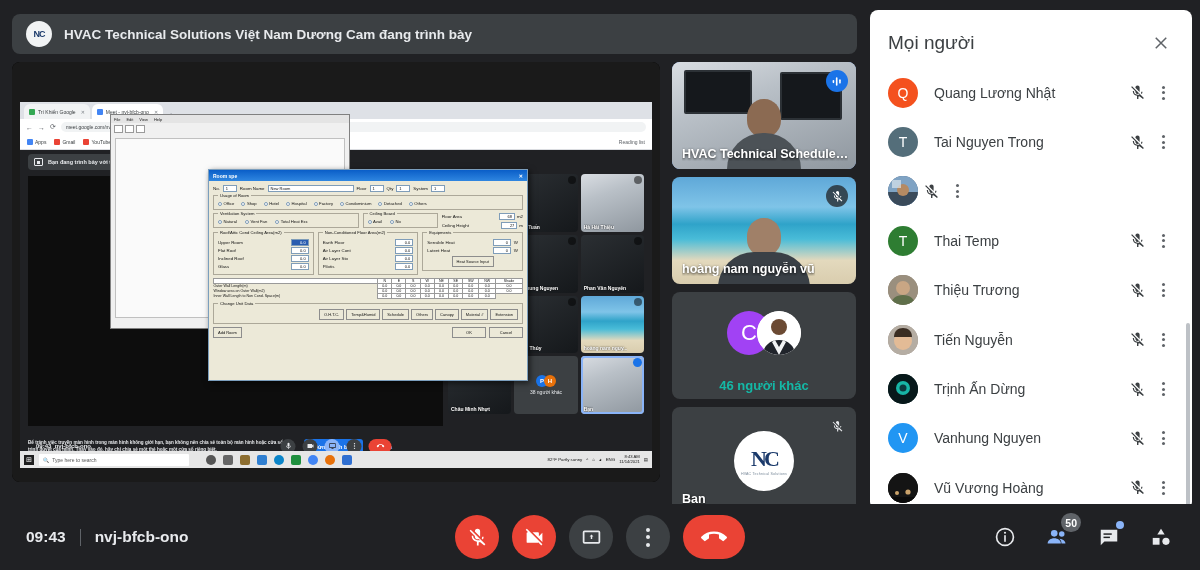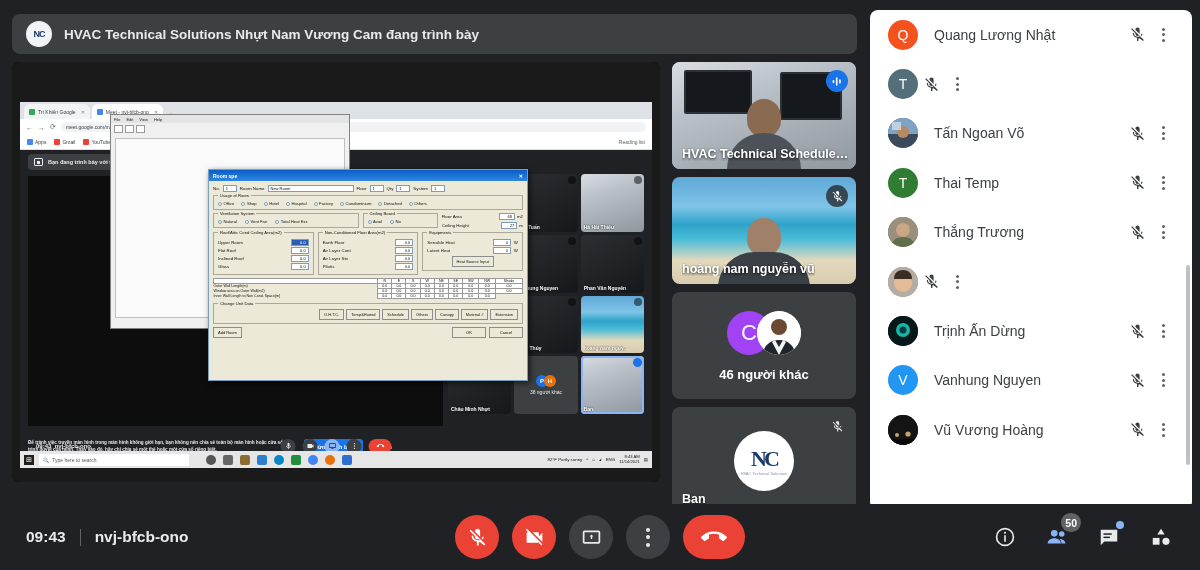--- a/index.html
+++ b/index.html
@@ -125,21 +125,21 @@
   .vtile.speaking { outline: 3px solid #8ab4f8; outline-offset: -3px; }
   .vtile .label { position: absolute; left: 10px; bottom: 8px; color: #fff; font-size: 12.5px; font-weight: bold; text-shadow: 0 1px 3px rgba(0,0,0,.85); white-space: nowrap; overflow: hidden; max-width: 92%; }
   .vtile .badge { position: absolute; right: 8px; top: 8px; width: 22px; height: 22px; border-radius: 50%; display: flex; align-items: center; justify-content: center; }
   .vtile .badge.spk { background: #1a73e8; }
   .vtile .badge.muted { background: rgba(32,33,36,.75); }
   .vtile .badge svg { width: 13px; height: 13px; }
   .vtile .center { position: absolute; inset: 0; display: flex; align-items: center; justify-content: center; }
   .others-avs { display: flex; align-items: center; }
   .others-avs .oav { width: 44px; height: 44px; border-radius: 50%; display: flex; align-items: center; justify-content: center; color: #fff; font-size: 22px; font-weight: normal; overflow: hidden; }
   .others-avs .oav:last-child { margin-left: -14px; }
-  .vtile .otherslbl { position: absolute; left: 0; right: 0; bottom: 17px; text-align: center; color: #ffffff; font-size: 13px; font-weight: bold; }
+  .vtile .otherslbl { position: absolute; left: 0; right: 0; bottom: 6px; text-align: center; color: #14b8a6; font-size: 13px; font-weight: bold; }
   .vtile-logo { width: 60px; height: 60px; border-radius: 50%; background: #fff; display: flex; align-items: center; justify-content: center; flex-direction: column; }
   .vtile-logo .lg1 { font-size: 22px; font-weight: bold; color: #1b3a6b; letter-spacing: -3px; font-family: "Liberation Serif", serif; }
   .vtile-logo .lg2 { font-size: 3.6px; color: #7a8a9a; letter-spacing: .2px; }
 
   
   .m-scene { position: absolute; inset: 0; }
   .m-office { background: linear-gradient(160deg,#d9dde2 0%, #b9c0c7 35%, #8f979f 100%); }
   .m-beach { background: linear-gradient(#5fa8d8 0%, #7fc4e8 28%, #2fa3c9 44%, #49bcd8 58%, #e3d9bd 78%, #d9cdae 100%); }
   .m-dark { background: linear-gradient(150deg,#2b2f33, #15181b); }
   .m-room { background: linear-gradient(150deg,#cfd4d8, #9aa2aa); }
@@ -189,21 +189,21 @@
 </style>
 </head>
 <body>
 
 <div id="app">
 
   <div class="present-banner">
     <div class="present-logo">
       <span>NC</span>
     </div>
-    <div class="present-text">HVAC Technical Solutions Nhựt Nam Vương Cam đang trình bày</div>
+    <div class="present-text">HVAC Technical Solutions Việt Nam Dương Cam đang trình bày</div>
   </div>
 
   <div class="stage">
     <div class="shared-img">
 
       <div class="sb-chrome">
         <div class="sb-tabbar">
           <div class="sb-tab">
             <span class="fav g"></span>
             <span>Trí Khiển Google</span>
@@ -695,20 +695,28 @@
         <svg viewBox="0 0 24 24" fill="#e8eaed">
             <path d="M19 11h-1.7c0 .74-.16 1.43-.43 2.05l1.23 1.23A6.9 6.9 0 0019 11zM15 11.16V5a3 3 0 00-6 0v.18L15 11.16zM4.27 3L3 4.27l6 6V11a3 3 0 004.53 2.58l1.42 1.42A4.9 4.9 0 0112 15a5 5 0 01-5-5H5.3a7 7 0 006 6.72V21h2v-3.28c.54-.08 1.05-.24 1.53-.46L19.73 21 21 19.73 4.27 3z"></path>
           </svg>
       </div>
       <div class="label">Bạn</div>
     </div>
 
   </div>
 
   <div class="people">
+    <div class="people-head">
+      <div class="people-title">Mọi người</div>
+      <div class="people-close">
+        <svg viewBox="0 0 24 24" fill="none" stroke="#5f6368" stroke-width="2">
+            <path d="M5 5l14 14M19 5L5 19"></path>
+          </svg>
+      </div>
+    </div>
     <div class="people-list">
 
       <div class="prow">
         <div class="pav" style="background:#f4511e">
             <span>Q</span>
           </div>
         <div class="pname">Quang Lương Nhật</div>
         <div class="pmic">
             <svg viewBox="0 0 24 24" fill="#3c4043">
               <path d="M19 11h-1.7c0 .74-.16 1.43-.43 2.05l1.23 1.23A6.9 6.9 0 0019 11zM15 11.16V5a3 3 0 00-6 0v.18L15 11.16zM4.27 3L3 4.27l6 6V11a3 3 0 004.53 2.58l1.42 1.42A4.9 4.9 0 0112 15a5 5 0 01-5-5H5.3a7 7 0 006 6.72V21h2v-3.28c.54-.08 1.05-.24 1.53-.46L19.73 21 21 19.73 4.27 3z"></path>
@@ -718,20 +726,21 @@
             <i></i>
             <i></i>
             <i></i>
           </div>
       </div>
 
       <div class="prow">
         <div class="pav" style="background:#546e7a">
             <span>T</span>
           </div>
+        <div class="pname">Tai Nguyen Trong</div>
         <div class="pmic">
             <svg viewBox="0 0 24 24" fill="#3c4043">
               <path d="M19 11h-1.7c0 .74-.16 1.43-.43 2.05l1.23 1.23A6.9 6.9 0 0019 11zM15 11.16V5a3 3 0 00-6 0v.18L15 11.16zM4.27 3L3 4.27l6 6V11a3 3 0 004.53 2.58l1.42 1.42A4.9 4.9 0 0112 15a5 5 0 01-5-5H5.3a7 7 0 006 6.72V21h2v-3.28c.54-.08 1.05-.24 1.53-.46L19.73 21 21 19.73 4.27 3z"></path>
             </svg>
           </div>
         <div class="pmore">
             <i></i>
             <i></i>
             <i></i>
           </div>
@@ -739,21 +748,20 @@
 
       <div class="prow">
         <div class="pav" style="background:#3f5d7d">
           <svg viewBox="0 0 30 30">
               <rect width="30" height="30" fill="#7fa3c4"></rect>
               <rect y="16" width="30" height="14" fill="#3a4a5a"></rect>
               <circle cx="15" cy="14" r="6" fill="#b58a63"></circle>
               <rect x="4" y="4" width="9" height="8" fill="#d9e4ee" opacity=".7"></rect>
             </svg>
         </div>
-        <div class="pname">Tấn Ngoan Võ</div>
         <div class="pmic">
             <svg viewBox="0 0 24 24" fill="#3c4043">
               <path d="M19 11h-1.7c0 .74-.16 1.43-.43 2.05l1.23 1.23A6.9 6.9 0 0019 11zM15 11.16V5a3 3 0 00-6 0v.18L15 11.16zM4.27 3L3 4.27l6 6V11a3 3 0 004.53 2.58l1.42 1.42A4.9 4.9 0 0112 15a5 5 0 01-5-5H5.3a7 7 0 006 6.72V21h2v-3.28c.54-.08 1.05-.24 1.53-.46L19.73 21 21 19.73 4.27 3z"></path>
             </svg>
           </div>
         <div class="pmore">
             <i></i>
             <i></i>
             <i></i>
           </div>
@@ -777,41 +785,42 @@
       </div>
 
       <div class="prow">
         <div class="pav" style="background:#8d8272">
           <svg viewBox="0 0 30 30">
               <rect width="30" height="30" fill="#9a8f7e"></rect>
               <circle cx="15" cy="13" r="7" fill="#c9a684"></circle>
               <path d="M3 30c0-6 5-10 12-10s12 4 12 10z" fill="#5f6f4a"></path>
             </svg>
         </div>
-        <div class="pname">Thắng Trương</div>
+        <div class="pname">Thiệu Trương</div>
         <div class="pmic">
             <svg viewBox="0 0 24 24" fill="#3c4043">
               <path d="M19 11h-1.7c0 .74-.16 1.43-.43 2.05l1.23 1.23A6.9 6.9 0 0019 11zM15 11.16V5a3 3 0 00-6 0v.18L15 11.16zM4.27 3L3 4.27l6 6V11a3 3 0 004.53 2.58l1.42 1.42A4.9 4.9 0 0112 15a5 5 0 01-5-5H5.3a7 7 0 006 6.72V21h2v-3.28c.54-.08 1.05-.24 1.53-.46L19.73 21 21 19.73 4.27 3z"></path>
             </svg>
           </div>
         <div class="pmore">
             <i></i>
             <i></i>
             <i></i>
           </div>
       </div>
 
       <div class="prow">
         <div class="pav" style="background:#9b8f86">
           <svg viewBox="0 0 30 30">
               <rect width="30" height="30" fill="#b5ada3"></rect>
               <circle cx="15" cy="16" r="9" fill="#e3bb96"></circle>
               <path d="M6 12c0-6 4-9 9-9s9 3 9 9z" fill="#3a2d22"></path>
             </svg>
         </div>
+        <div class="pname">Tiến Nguyễn</div>
         <div class="pmic">
             <svg viewBox="0 0 24 24" fill="#3c4043">
               <path d="M19 11h-1.7c0 .74-.16 1.43-.43 2.05l1.23 1.23A6.9 6.9 0 0019 11zM15 11.16V5a3 3 0 00-6 0v.18L15 11.16zM4.27 3L3 4.27l6 6V11a3 3 0 004.53 2.58l1.42 1.42A4.9 4.9 0 0112 15a5 5 0 01-5-5H5.3a7 7 0 006 6.72V21h2v-3.28c.54-.08 1.05-.24 1.53-.46L19.73 21 21 19.73 4.27 3z"></path>
             </svg>
           </div>
         <div class="pmore">
             <i></i>
             <i></i>
             <i></i>
           </div>

